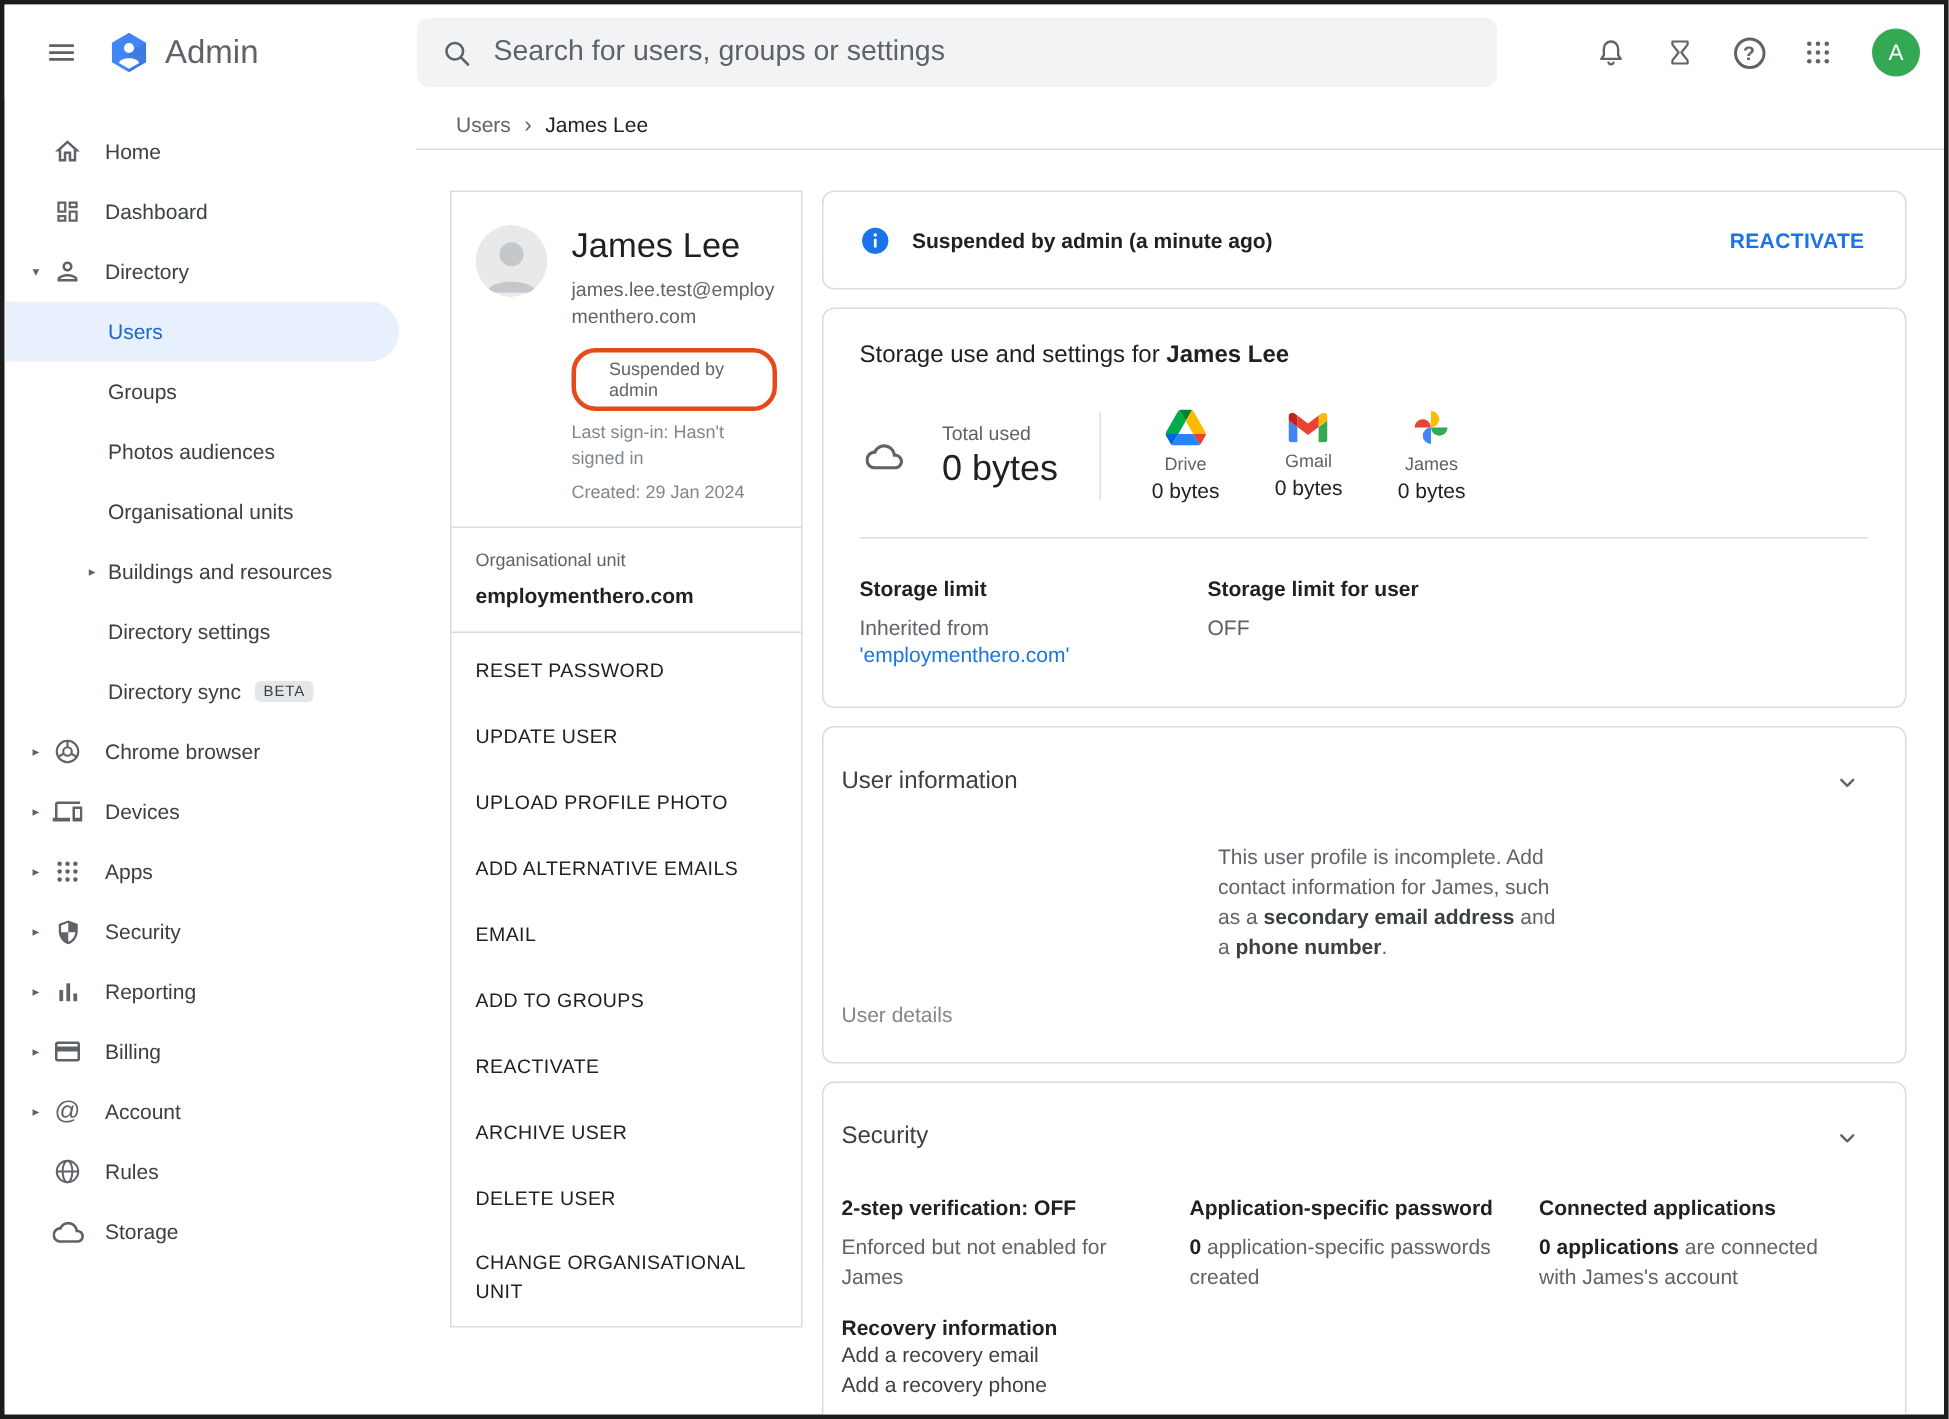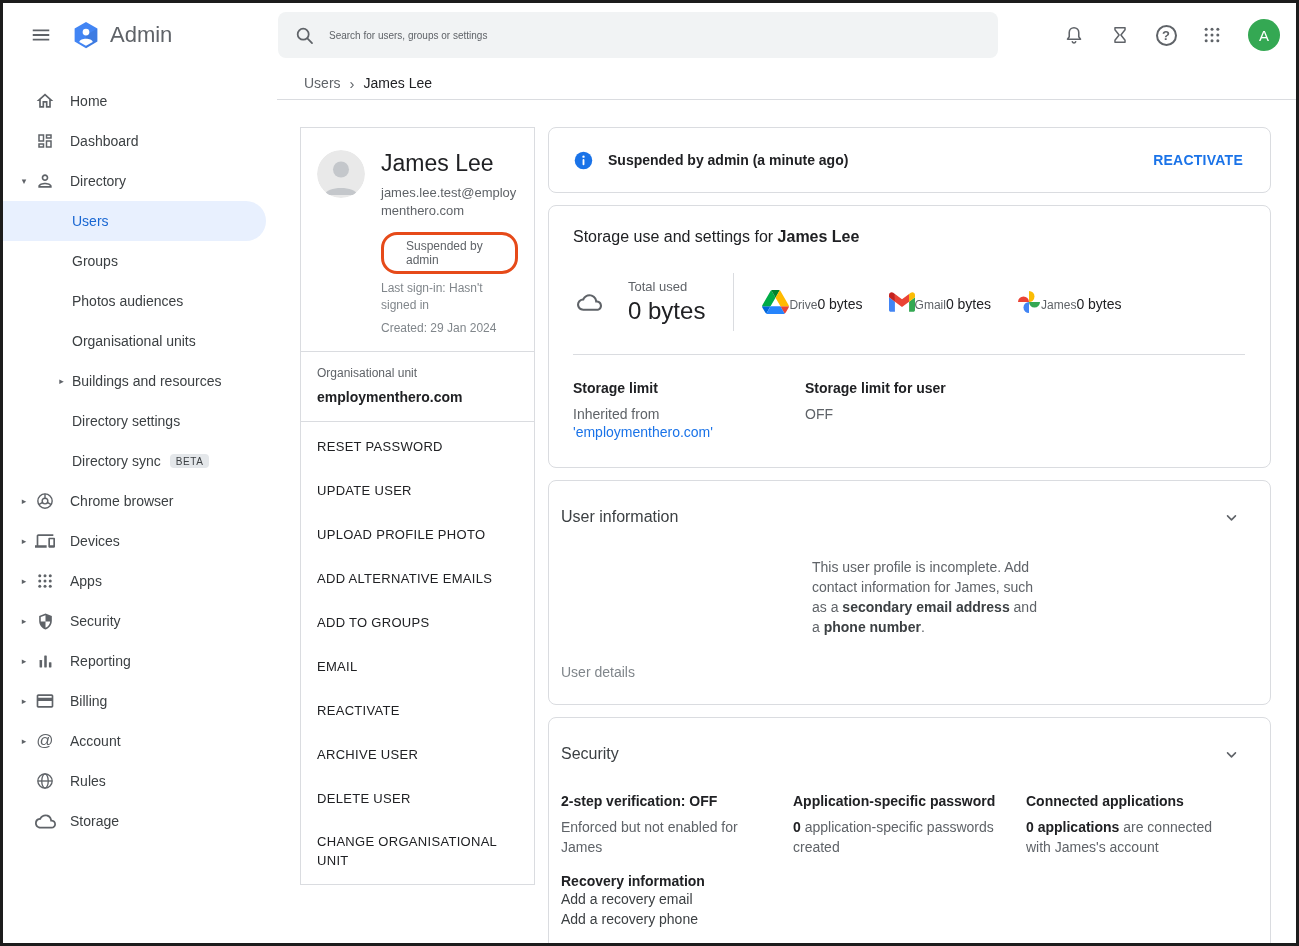--- a/index.html
+++ b/index.html
@@ -9,21 +9,21 @@
               display:flex; flex-direction:column; position:relative; }
 
   
   .topbar { height:64px; flex:0 0 64px; display:flex; align-items:center; padding:0 16px; background:#fff; }
   .topbar-left { width:259px; flex:0 0 259px; display:flex; align-items:center; }
   .hamburger { width:44px; height:44px; border-radius:50%; display:flex; align-items:center; justify-content:center; cursor:pointer; }
   .logo { display:flex; align-items:center; gap:9px; margin-left:8px; }
   .logo-text { font-size:22px; color:#5f6368; }
   .searchbar { width:720px; flex:0 0 720px; height:46px; background:#f1f3f4; border-radius:8px;
                display:flex; align-items:center; padding:0 16px; gap:14px; }
-  .search-input { flex:1; border:none; outline:none; background:transparent; font-size:10px; color:#7f1d1d;
+  .search-input { flex:1; border:none; outline:none; background:transparent; font-size:19px; color:#7f1d1d;
                   font-family:inherit; }
   .search-input::placeholder { color:#5f6368; opacity:1; }
   .topbar-spacer { flex:1; }
   .topbar-icons { display:flex; align-items:center; gap:6px; }
   .icon-btn { width:40px; height:40px; border-radius:50%; display:flex; align-items:center; justify-content:center; cursor:pointer; }
   .help-circle { width:21px; height:21px; border:2px solid #5f6368; border-radius:50%; color:#5f6368;
                  font-size:13px; font-weight:bold; display:flex; align-items:center; justify-content:center; }
   .avatar { width:32px; height:32px; border-radius:50%; background:#34a853; color:#fff; font-size:15px;
             display:flex; align-items:center; justify-content:center; margin-left:10px; cursor:pointer; }
 
@@ -79,21 +79,21 @@
   .banner-action { margin-left:auto; color:#1a73e8; font-size:14px; font-weight:700; letter-spacing:.25px; cursor:pointer; }
 
   .storage-card { padding:22px 25px 26px 24px; }
   .card-title { font-size:16px; color:#202124; }
   .card-title b { font-weight:700; }
   .usage-row { display:flex; align-items:center; margin-top:27px; }
   .cloud-wrap { margin:0 26px 0 4px; display:flex; }
   .total-label { font-size:13px; color:#5f6368; }
   .total-value { font-size:24px; color:#202124; margin-top:3px; }
   .v-divider { width:1px; height:58px; background:#dadce0; margin:0 28px; }
-  .service { display:flex; flex-direction:row; align-items:center; margin-right:26px; min-width:56px; }
+  .service { display:flex; flex-direction:column; align-items:center; margin-right:26px; min-width:56px; }
   .service-name { font-size:12px; color:#5f6368; margin-top:5px; }
   .service-value { font-size:14px; color:#202124; margin-top:3px; }
   .h-divider { height:1px; background:#dadce0; margin-top:23px; }
   .limit-row { display:flex; margin-top:25px; }
   .limit-col { width:232px; }
   .limit-label { font-size:14px; font-weight:700; color:#202124; }
   .limit-line { font-size:14px; color:#5f6368; margin-top:9px; line-height:18px; }
   .limit-link { font-size:14px; color:#1a73e8; line-height:18px; cursor:pointer; }
 
   .collapsible-card { padding:22px 25px 24px 12px; }
@@ -383,22 +383,22 @@
           <div class="profile-section">
             <div class="section-label">Organisational unit</div>
             <div class="org-value">employmenthero.com</div>
           </div>
 
           <div class="actions">
             <div class="action-item">RESET PASSWORD</div>
             <div class="action-item">UPDATE USER</div>
             <div class="action-item">UPLOAD PROFILE PHOTO</div>
             <div class="action-item">ADD ALTERNATIVE EMAILS</div>
+            <div class="action-item">EMAIL</div>
             <div class="action-item">ADD TO GROUPS</div>
-            <div class="action-item">EMAIL</div>
             <div class="action-item">REACTIVATE</div>
             <div class="action-item">ARCHIVE USER</div>
             <div class="action-item">DELETE USER</div>
             <div class="action-item">CHANGE ORGANISATIONAL UNIT</div>
           </div>
         </aside>
 
         <section class="right-col">
 
           <div class="card banner">

